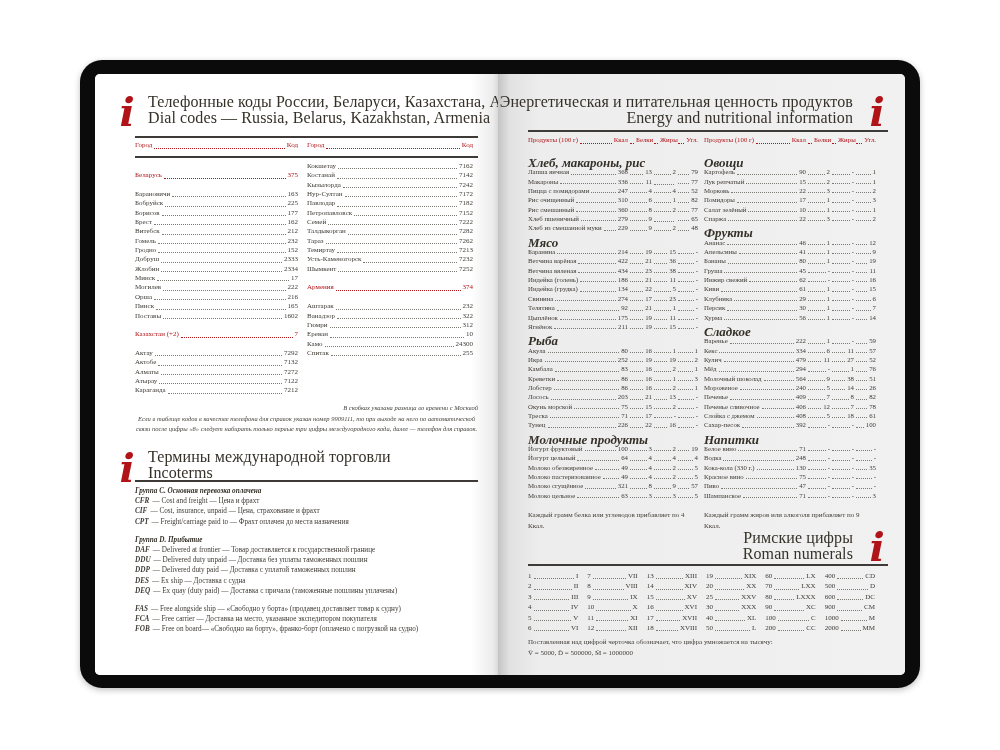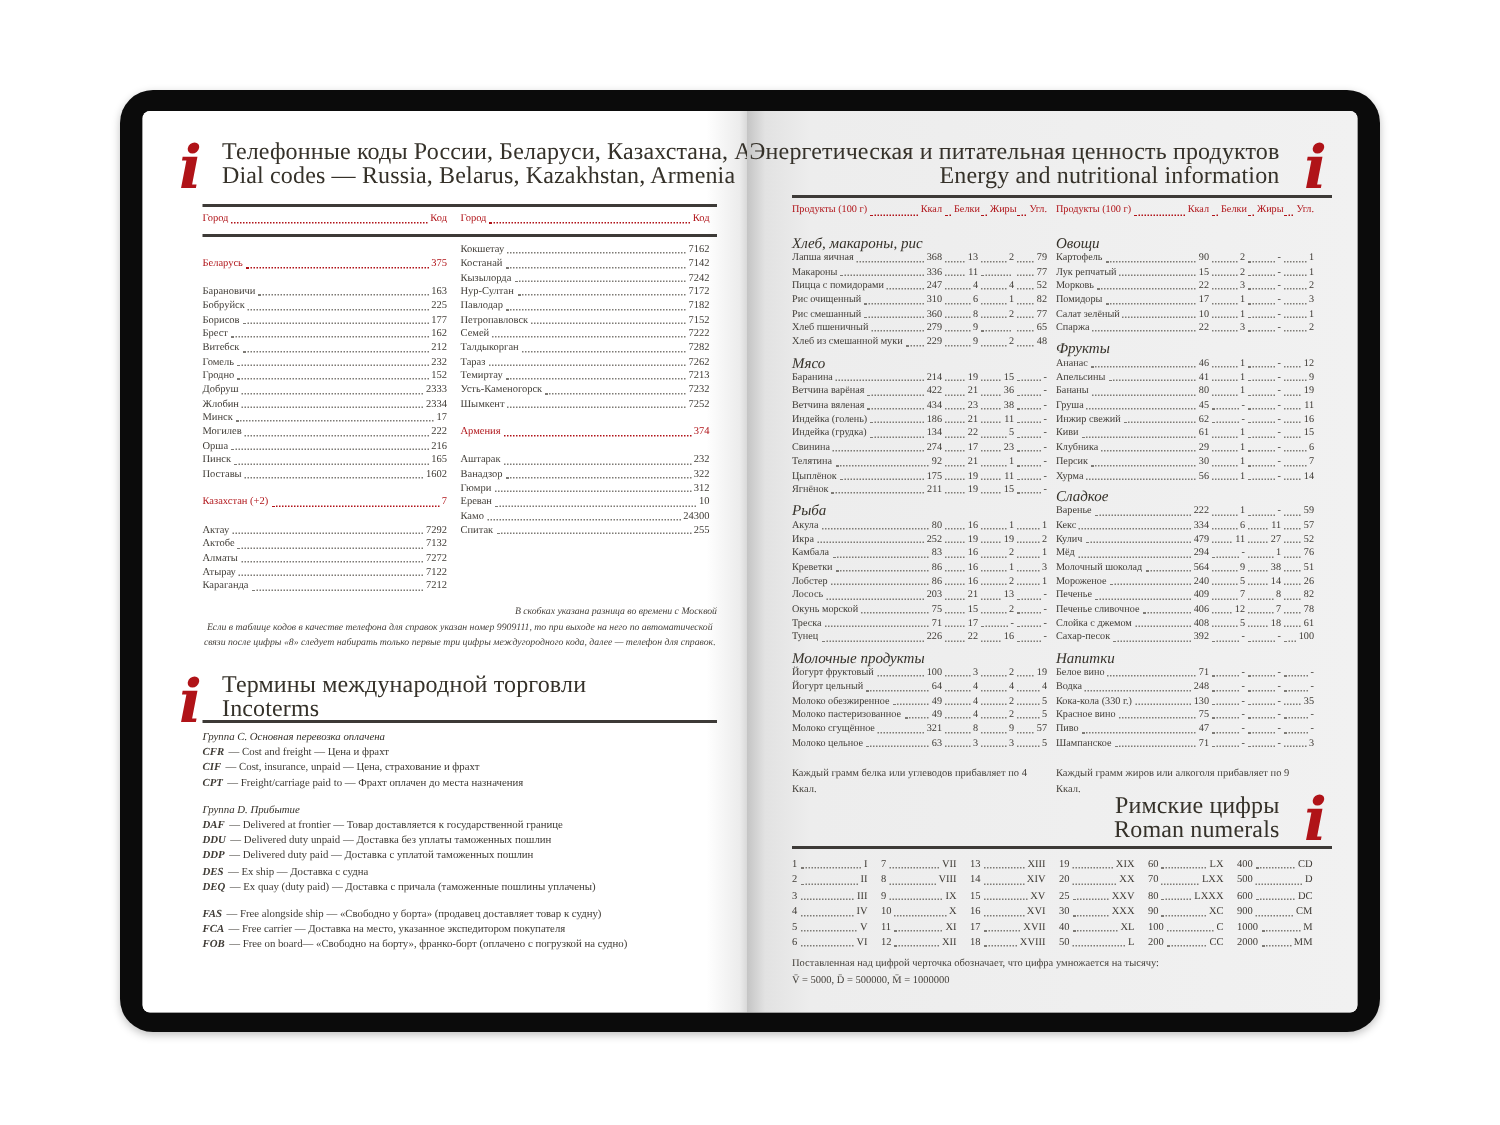--- a/index.html
+++ b/index.html
@@ -48,40 +48,40 @@
   .prow.t-country .lead{border-color:var(--accent)}
 
   .pnote-right{position:absolute;right:20px;top:329px;font-style:italic;font-size:6.5px;line-height:10px;color:#45413b;white-space:nowrap}
   .pnote-center{position:absolute;left:40px;top:340px;width:343px;text-align:center;font-style:italic;font-size:6.5px;line-height:10px;color:#45413b}
 
   
   .ilist{position:absolute;left:40px;top:412px;width:343px;font-size:7.2px}
   .irow{height:10.2px;line-height:10.2px;white-space:nowrap}
   .iabbr{font-weight:bold;font-style:italic;margin-right:3px}
   .iabbr:empty{display:none;margin:0}
-  .irow.t-ihead .itext{font-weight:normal;font-style:italic;color:#353129}
+  .irow.t-ihead .itext{font-weight:bold;font-style:italic;color:#353129}
   .irow.t-gap{height:8px}
 
   
   .fhead{position:absolute;top:60px;height:12px;display:flex;align-items:baseline;font-size:6.8px;line-height:12px;color:var(--accent);white-space:nowrap}
   .fhead .lead{border-color:var(--accent)}
   .fhead-1{left:30px;width:170px}
   .fhead-2{left:206px;width:172px}
 
   
   .flist{position:absolute;top:84px;font-size:6.8px}
   .flist-1{left:30px;width:170px}
   .flist-2{left:206px;width:172px}
   .frow{display:flex;align-items:baseline;height:9.35px;line-height:9.35px;white-space:nowrap}
   .cell{display:flex;align-items:baseline}
   .cell .lead{flex:1}
   .c1{flex:1 1 auto;min-width:14px}
   .c2{width:24px}.c3{width:24px}.c4{width:22px}
   .v{white-space:nowrap}
-  .frow.t-section .flabel{font-weight:normal;font-style:italic;color:#353129;font-size:10px}
+  .frow.t-section .flabel{font-weight:bold;font-style:italic;color:#353129;font-size:13px}
   .frow.t-gap{height:5px}
 
   .fnote{position:absolute;top:436px;font-size:7px;line-height:10.5px;color:#45413b}
   .fnote-1{left:30px;width:168px}
   .fnote-2{left:206px;width:170px}
 
   
   .roman-grid{position:absolute;left:30px;top:497px;width:347px;display:grid;grid-template-columns:repeat(6,1fr);column-gap:9px;font-size:7px}
   .rrow{display:flex;align-items:baseline;height:10.4px;line-height:10.4px;white-space:nowrap}
   .rnote1{position:absolute;left:30px;top:563px;font-size:7px;line-height:11px;color:#45413b}

